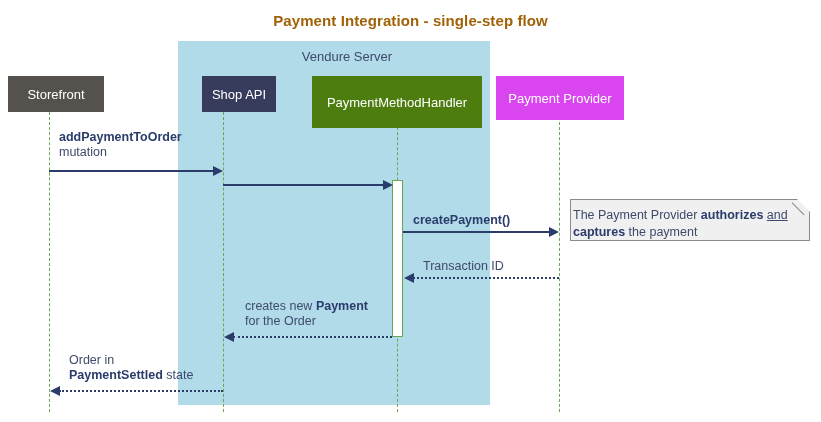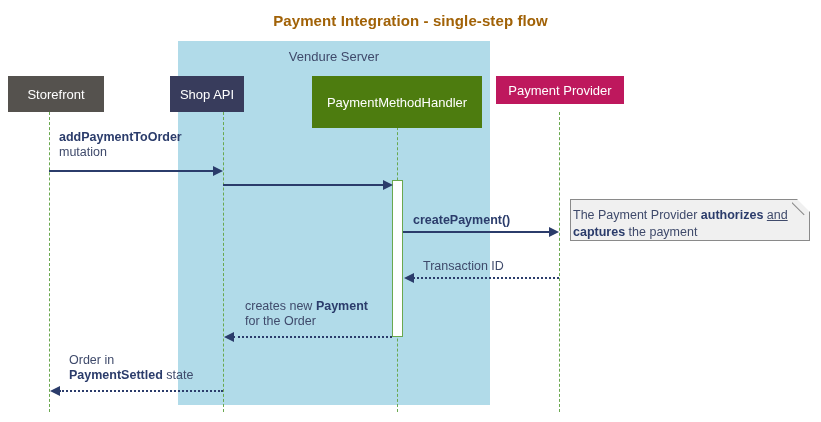--- a/index.html
+++ b/index.html
@@ -36,20 +36,21 @@
     position: absolute;
     background: #b1dbe9;
     border: none;
   }
   .group-label {
     position: absolute;
     text-align: center;
     font-size: 13px;
     color: #3f4a6b;
     white-space: nowrap;
+    margin-left: 13px;
   }
 
   
   .lifeline {
     position: absolute;
     width: 0;
     border-left: 1px dashed #6aa84f;
     z-index: 2;
   }
 
@@ -218,26 +219,26 @@
         <div><span>The Payment Provider </span><span class="b">authorizes</span><span> </span><span class="u">and</span><span> </span><span class="b">captures</span><span> the payment</span></div>
         <div class="note-fold"></div>
         <div class="note-fold-edge"></div>
       </div>
     </div>
 
   <div id="participants-layer">
       <div class="participant" style="left: 8px; top: 76px; width: 96px; height: 36px; background: rgb(85, 82, 78);">
         <span>Storefront</span>
       </div>
-      <div class="participant" style="left: 170px; top: 76px; width: 74px; height: 36px; background: rgb(56, 60, 92);">
+      <div class="participant" style="left: 202px; top: 76px; width: 74px; height: 36px; background: rgb(56, 60, 92);">
         <span>Shop API</span>
       </div>
       <div class="participant" style="left: 312px; top: 76px; width: 170px; height: 52px; background: #4d7c0f;">
         <span>PaymentMethodHandler</span>
       </div>
-      <div class="participant" style="left: 496px; top: 76px; width: 128px; height: 28px; background: #be185d;">
+      <div class="participant" style="left: 496px; top: 76px; width: 128px; height: 44px; background: #d946ef;">
         <span>Payment Provider</span>
       </div>
     </div>
 
   <div class="title">Payment Integration - single-step flow</div>
 
 </div>
 
 </body></html>

